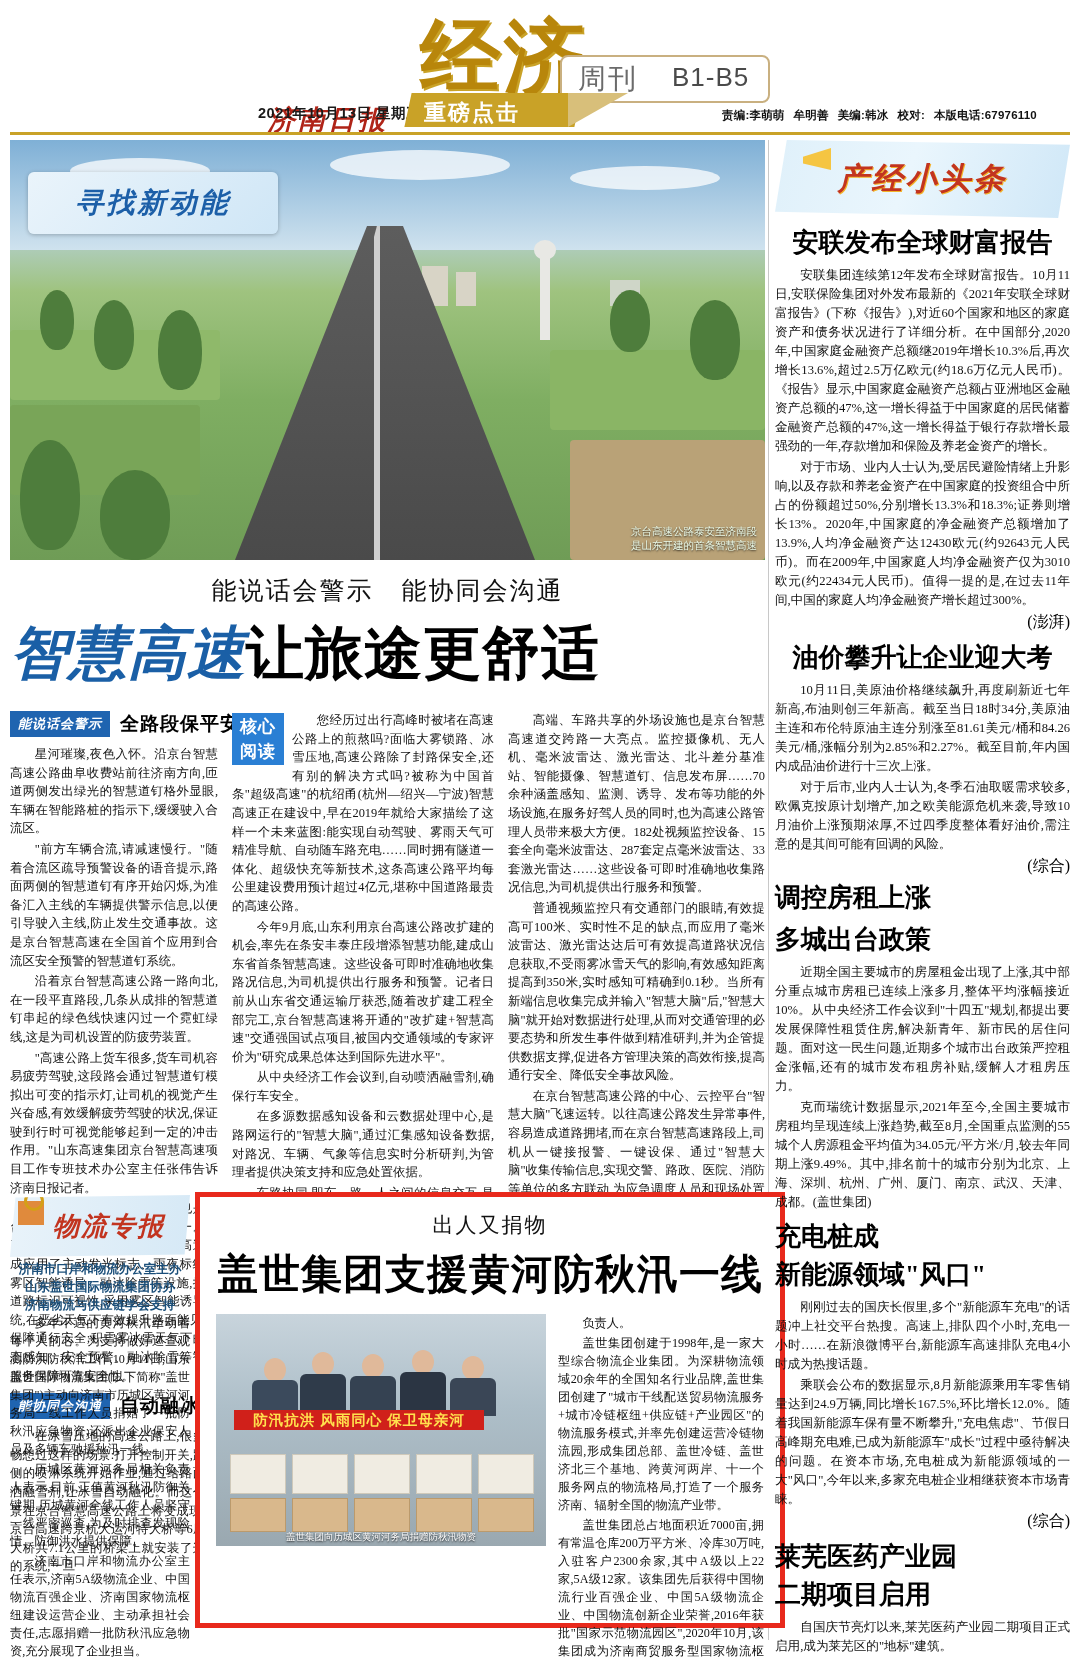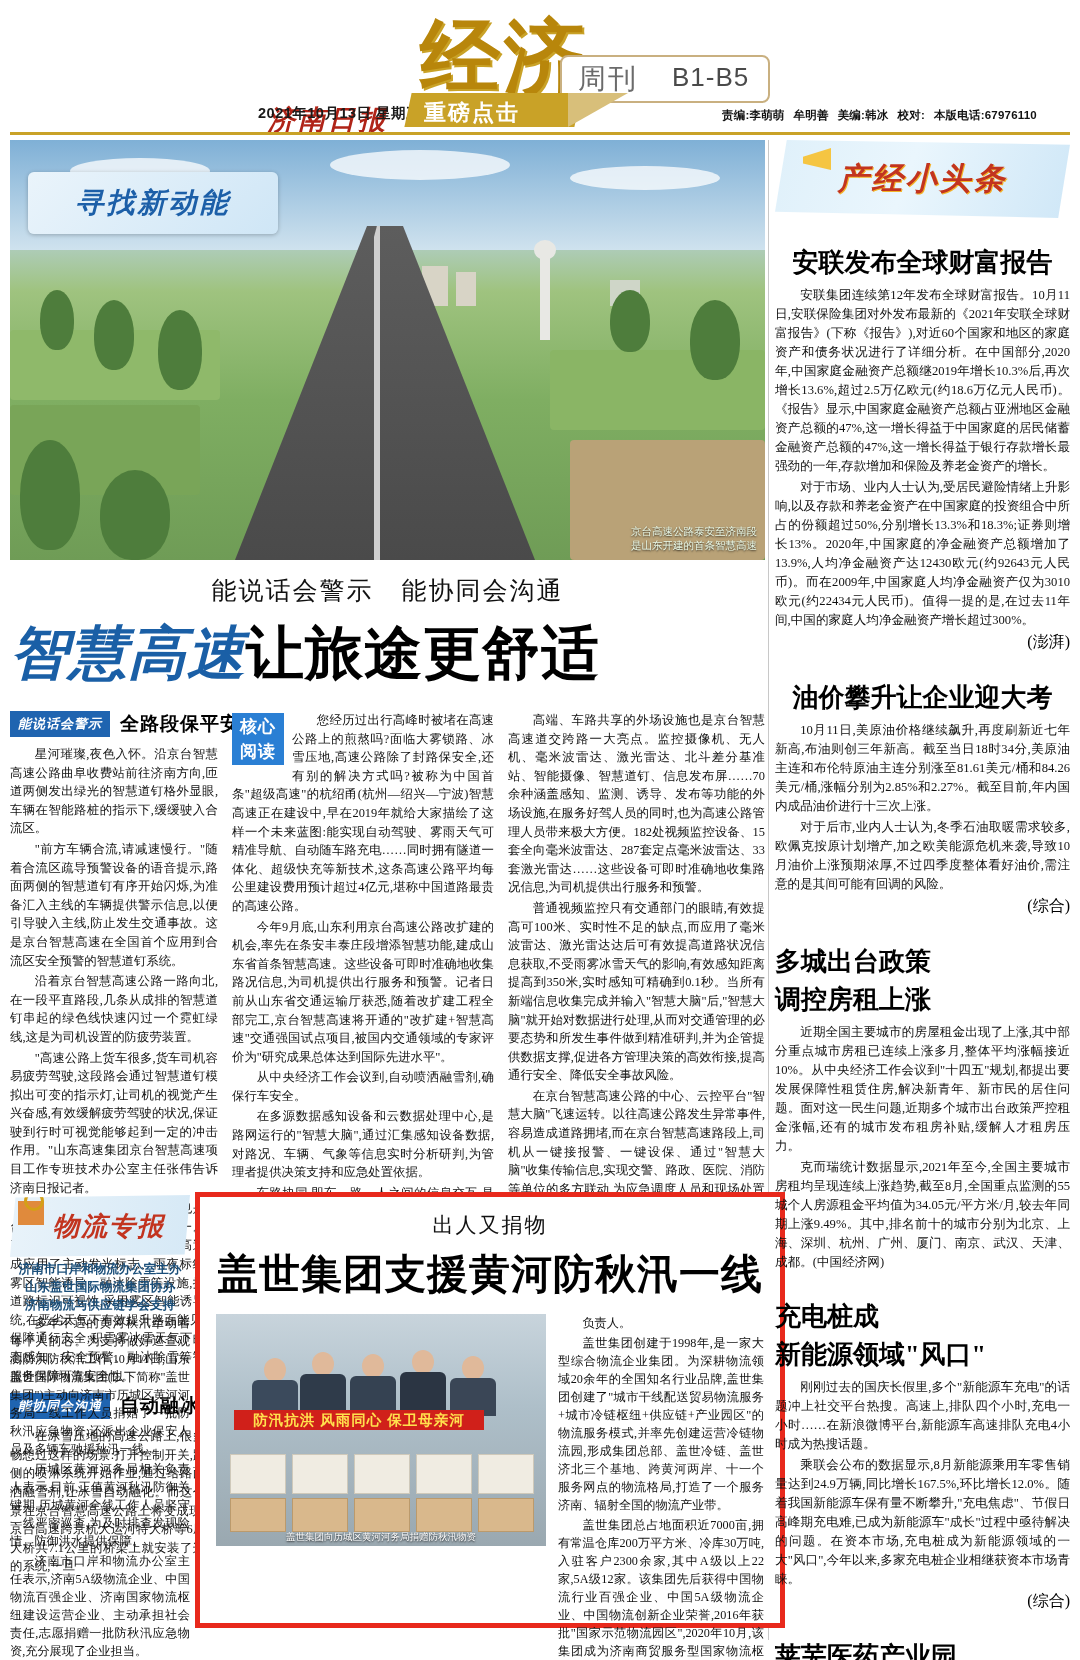--- a/index.html
+++ b/index.html
@@ -196,21 +196,21 @@
     font-size: 31px; font-weight: bold; color: #c2341f; font-style: italic;
     letter-spacing: 3px; font-family: "Liberation Serif", serif;
     text-shadow: 1px 1px 0 #f3b32a;
   }
   .rbanner-horn {
     position: absolute; left: 28px; top: 8px; width: 28px; height: 22px;
     background: #f5c542; clip-path: polygon(0 40%, 100% 0, 100% 100%, 0 70%);
   }
   .rhead {
     font-size: 26px; font-weight: bold; color: #000; letter-spacing: 0px;
-    line-height: 34px; margin: 28px 0 6px; text-align: center;
+    line-height: 34px; margin: 8px 0 6px; text-align: center;
     font-family: "Liberation Serif", serif;
   }
   .rhead.left { text-align: left; }
   .rsrc { font-size: 16px; text-align: right; margin: 2px 0 6px;
     font-family: "Liberation Serif", serif; }
   p.rbody {
     font-size: 12.6px; line-height: 19px; color: #111;
     text-align: justify; text-indent: 2em; margin-bottom: 2px;
     font-family: "Liberation Serif", serif;
   }
@@ -457,24 +457,24 @@
       <h2 class="rhead">安联发布全球财富报告</h2>
       <p class="rbody">安联集团连续第12年发布全球财富报告。10月11日,安联保险集团对外发布最新的《2021年安联全球财富报告》(下称《报告》),对近60个国家和地区的家庭资产和债务状况进行了详细分析。在中国部分,2020年,中国家庭金融资产总额继2019年增长10.3%后,再次增长13.6%,超过2.5万亿欧元(约18.6万亿元人民币)。《报告》显示,中国家庭金融资产总额占亚洲地区金融资产总额的47%,这一增长得益于中国家庭的居民储蓄金融资产总额的47%,这一增长得益于银行存款增长最强劲的一年,存款增加和保险及养老金资产的增长。</p>
       <p class="rbody">对于市场、业内人士认为,受居民避险情绪上升影响,以及存款和养老金资产在中国家庭的投资组合中所占的份额超过50%,分别增长13.3%和18.3%;证券则增长13%。2020年,中国家庭的净金融资产总额增加了13.9%,人均净金融资产达12430欧元(约92643元人民币)。而在2009年,中国家庭人均净金融资产仅为3010欧元(约22434元人民币)。值得一提的是,在过去11年间,中国的家庭人均净金融资产增长超过300%。</p>
       <div class="rsrc">(澎湃)</div>
 
       <h2 class="rhead">油价攀升让企业迎大考</h2>
       <p class="rbody">10月11日,美原油价格继续飙升,再度刷新近七年新高,布油则创三年新高。截至当日18时34分,美原油主连和布伦特原油主连分别涨至81.61美元/桶和84.26美元/桶,涨幅分别为2.85%和2.27%。截至目前,年内国内成品油价进行十三次上涨。</p>
       <p class="rbody">对于后市,业内人士认为,冬季石油取暖需求较多,欧佩克按原计划增产,加之欧美能源危机来袭,导致10月油价上涨预期浓厚,不过四季度整体看好油价,需注意的是其间可能有回调的风险。</p>
       <div class="rsrc">(综合)</div>
 
+      <h2 class="rhead left" style="margin-top:-2px;">调控房租上涨</h2>
       <h2 class="rhead left">多城出台政策</h2>
-      <h2 class="rhead left" style="margin-top:-2px;">调控房租上涨</h2>
       <p class="rbody">近期全国主要城市的房屋租金出现了上涨,其中部分重点城市房租已连续上涨多月,整体平均涨幅接近10%。从中央经济工作会议到"十四五"规划,都提出要发展保障性租赁住房,解决新青年、新市民的居住问题。面对这一民生问题,近期多个城市出台政策严控租金涨幅,还有的城市发布租房补贴,缓解人才租房压力。</p>
-      <p class="rbody">克而瑞统计数据显示,2021年至今,全国主要城市房租均呈现连续上涨趋势,截至8月,全国重点监测的55城个人房源租金平均值为34.05元/平方米/月,较去年同期上涨9.49%。其中,排名前十的城市分别为北京、上海、深圳、杭州、广州、厦门、南京、武汉、天津、成都。(中国经济网)</p>
+      <p class="rbody">克而瑞统计数据显示,2021年至今,全国主要城市房租均呈现连续上涨趋势,截至8月,全国重点监测的55城个人房源租金平均值为34.05元/平方米/月,较去年同期上涨9.49%。其中,排名前十的城市分别为北京、上海、深圳、杭州、广州、厦门、南京、武汉、天津、成都。(盖世集团)</p>
 
       <h2 class="rhead left">充电桩成</h2>
       <h2 class="rhead left" style="margin-top:-2px;">新能源领域"风口"</h2>
       <p class="rbody">刚刚过去的国庆长假里,多个"新能源车充电"的话题冲上社交平台热搜。高速上,排队四个小时,充电一小时……在新浪微博平台,新能源车高速排队充电4小时成为热搜话题。</p>
       <p class="rbody">乘联会公布的数据显示,8月新能源乘用车零售销量达到24.9万辆,同比增长167.5%,环比增长12.0%。随着我国新能源车保有量不断攀升,"充电焦虑"、节假日高峰期充电难,已成为新能源车"成长"过程中亟待解决的问题。在资本市场,充电桩成为新能源领域的一大"风口",今年以来,多家充电桩企业相继获资本市场青睐。</p>
       <div class="rsrc">(综合)</div>
 
       <h2 class="rhead left">莱芜医药产业园</h2>
       <h2 class="rhead left" style="margin-top:-2px;">二期项目启用</h2>
       <p class="rbody">自国庆节亮灯以来,莱芜医药产业园二期项目正式启用,成为莱芜区的"地标"建筑。</p>

